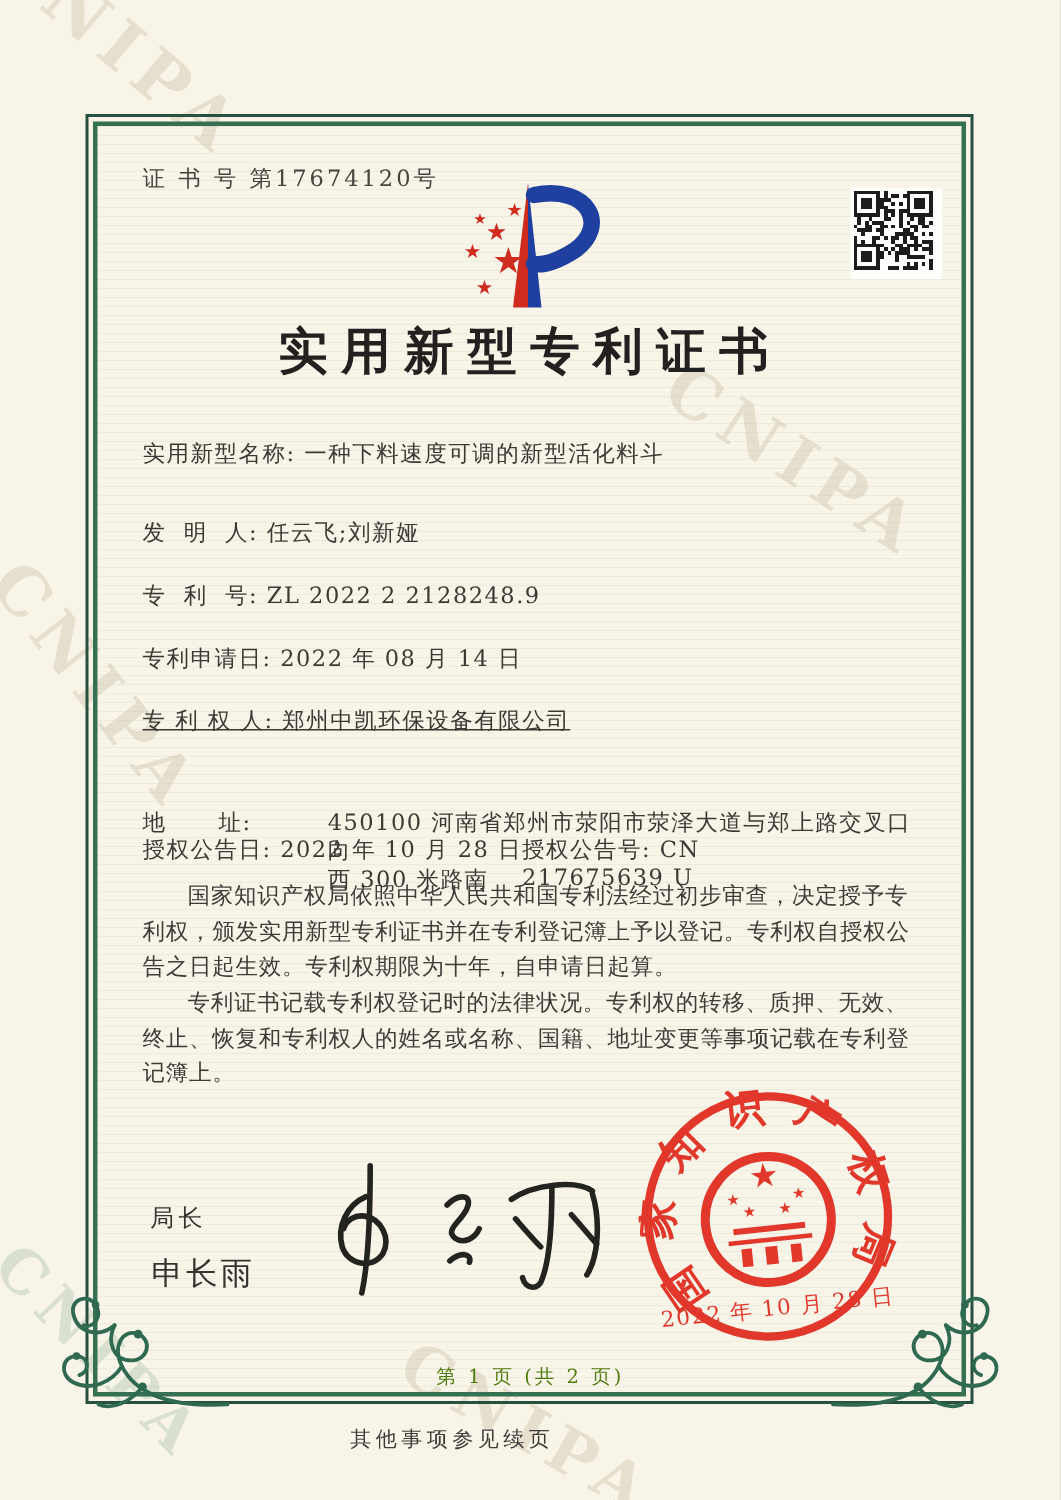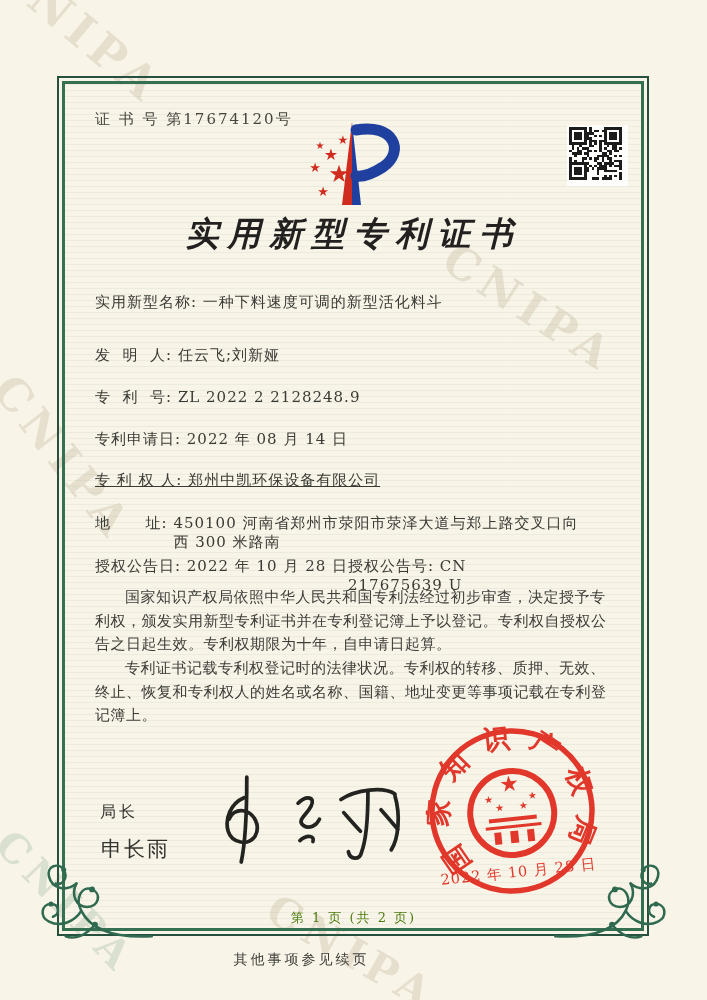--- a/index.html
+++ b/index.html
@@ -49,33 +49,33 @@
   
   .cert-no{
     position:absolute;left:95px;top:110px;
     font-size:15px;color:#45453f;letter-spacing:2px;
   }
   .logo{position:absolute;left:293px;top:108px;width:124px;height:108px;}
   .qr{position:absolute;left:567px;top:125px;width:57px;height:57px;background:#fdfdfb;padding:2px;}
   .title{
     position:absolute;left:0;top:212px;width:707px;
     text-align:center;font-size:33px;font-weight:700;
-    letter-spacing:9px;color:#222120;font-style:italic;
+    letter-spacing:9px;color:#222120;
   }
   
   .fields{position:absolute;left:95px;top:0;width:525px;font-size:15px;color:#3a3a35;}
   .row{position:absolute;left:0;white-space:nowrap;}
   .row .lbl{white-space:pre;letter-spacing:1px;}
   .row .val{white-space:pre-line;letter-spacing:1px;}
   .row-name{top:293px;}
   .row-inventor{top:346px;}
   .row-patno{top:388px;}
   .row-appdate{top:430px;}
   .row-patentee{top:471px;text-decoration:underline;}
-  .row-address{top:514px;white-space:normal;display:flex;}
+  .row-address{top:539px;white-space:normal;display:flex;gap:45px;}
   .row-address .val{display:inline-block;max-width:415px;}
   .row-grant{top:557px;}
   .grant2{position:absolute;left:253px;top:0;white-space:nowrap;}
   
   .paras{
     position:absolute;left:95px;top:586px;width:522px;
     font-size:15px;line-height:1.58;color:#3d3d38;letter-spacing:.5px;
   }
   .paras p{margin:0;text-indent:2em;}
   

